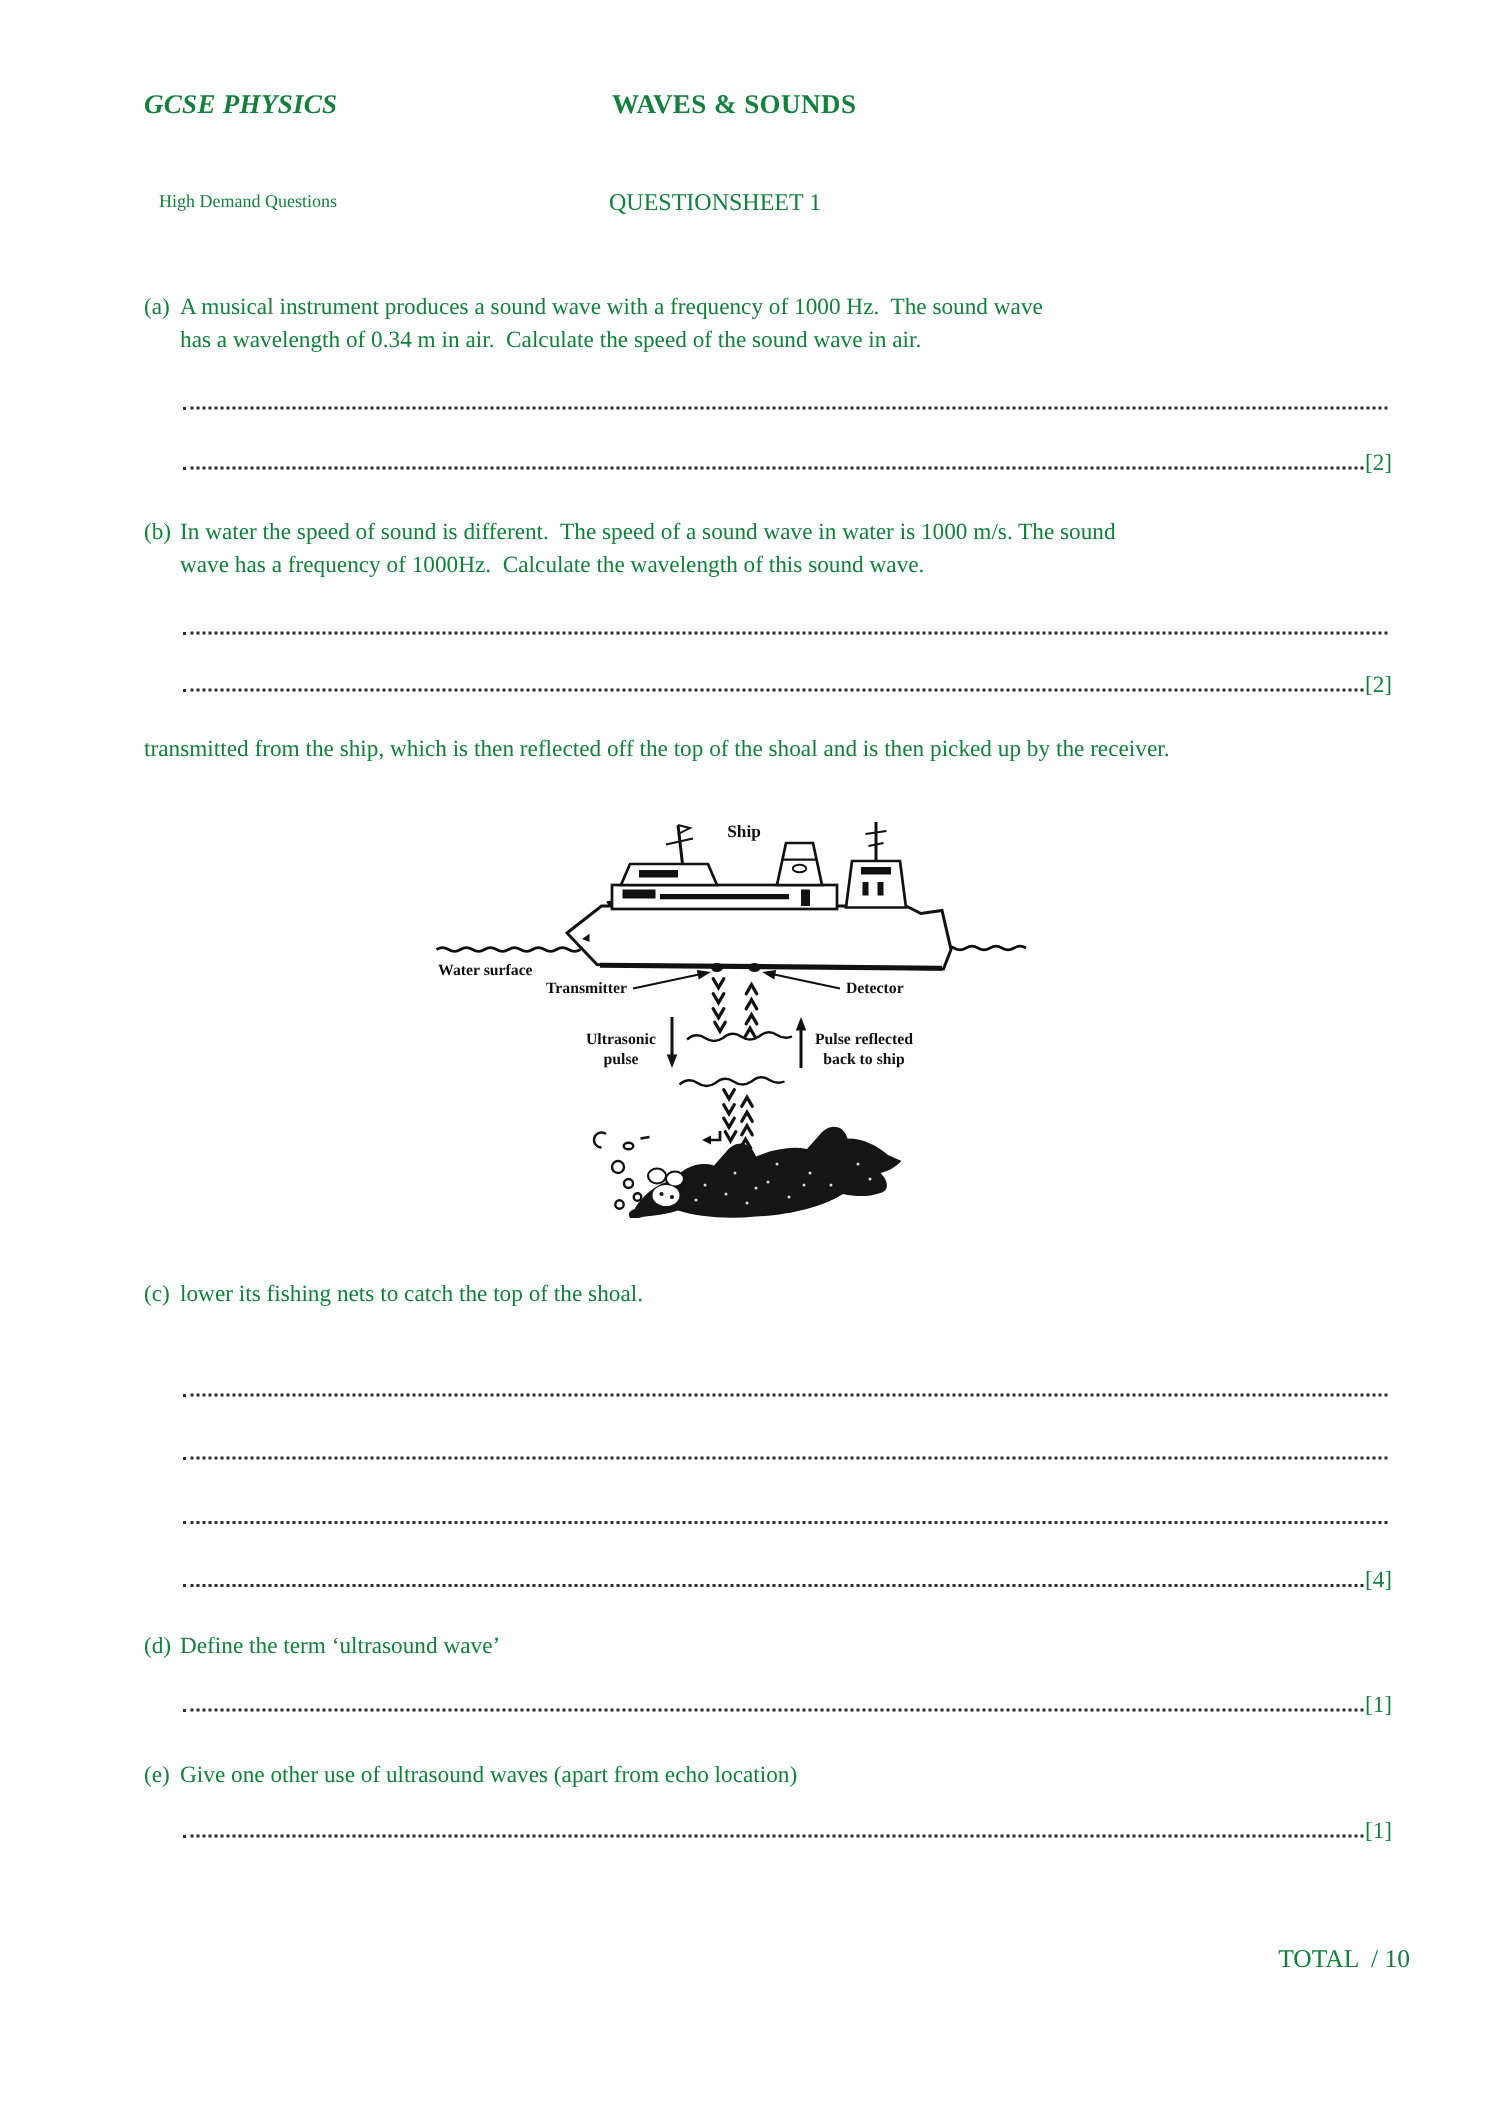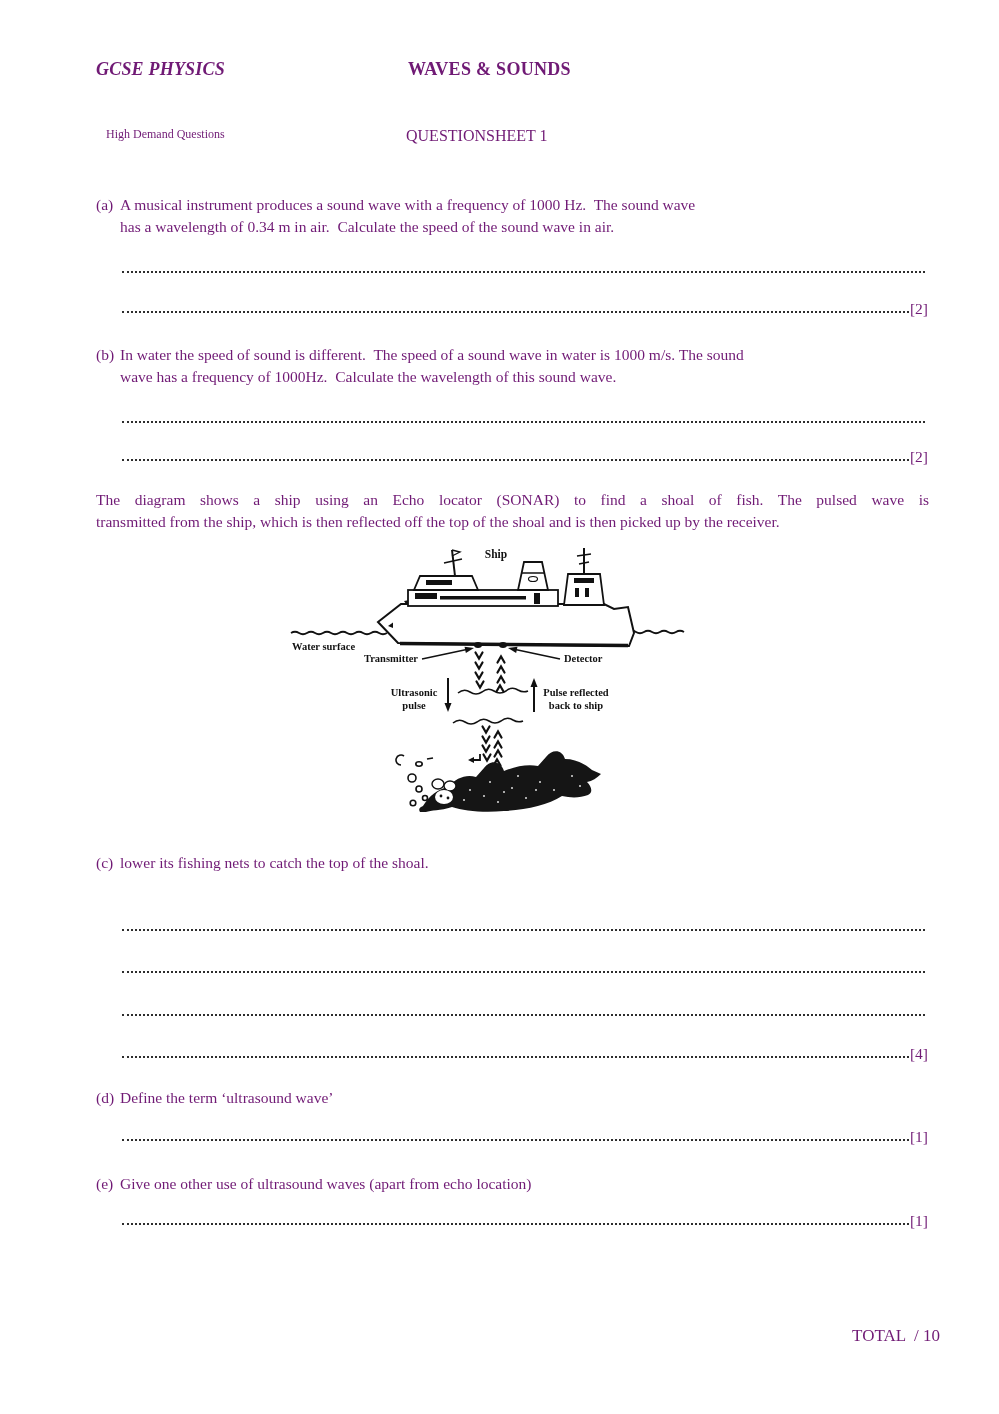--- a/index.html
+++ b/index.html
@@ -1,21 +1,21 @@
 <!DOCTYPE html>
 <html><head>
 <meta charset="utf-8">
 <style>
   html,body{margin:0;padding:0;background:#ffffff;}
   .sheet{
     position:relative;
     width:999px;height:1414px;
     background:#ffffff;
     font-family:"Liberation Serif","DejaVu Serif",serif;
-    color:#701a75;
+    color:#15803d;
     overflow:hidden;
   }
   .abs{position:absolute;}
   .course{left:96px;top:59px;font-size:18px;font-weight:bold;font-style:italic;letter-spacing:.2px;}
   .topic{left:408px;top:59px;font-size:18px;font-weight:bold;letter-spacing:.3px;}
   .sub-left{left:96px;top:127px;font-size:12px;margin-left:10px;}
   .sub-right{left:406px;top:127px;font-size:16px;}
 
   .question{display:flex;align-items:flex-start;font-size:15.5px;line-height:22px;}
   .q-label{width:24px;flex:0 0 24px;white-space:pre;}
@@ -24,21 +24,21 @@
 
   .intro{left:96px;top:489px;width:833px;font-size:15.5px;line-height:22px;}
   .intro-l1{text-align:justify;text-align-last:justify;}
   .intro-l2{white-space:pre;}
 
   .ans{left:122px;width:806px;height:18px;display:flex;align-items:flex-end;}
   .ans.plain{width:803px;}
   .leader{flex:1;height:15px;border-bottom:2.5px dotted #2d2d2d;}
   .marks{font-size:15.5px;line-height:16px;position:relative;top:4px;padding-left:1px;white-space:pre;}
 
-  .total{top:1296px;right:59px;font-size:17px;white-space:pre;margin-top:30px;}
+  .total{top:1296px;right:59px;font-size:17px;white-space:pre;}
 
   svg text{font-family:"Liberation Serif","DejaVu Serif",serif;}
   .dlabel{font-size:10.5px;font-weight:bold;fill:#111;}
   .dlabel-lg{font-size:11.5px;font-weight:bold;fill:#111;}
 </style>
 </head>
 <body>
 
 <div class="sheet">
 
@@ -71,21 +71,20 @@
   </div>
   <div class="abs ans plain" style="top:405px;">
     <div class="leader"></div>
   </div>
   <div class="abs ans" style="top:443px;">
     <div class="leader"></div>
     <span class="marks">[2]</span>
   </div>
 
   <div class="abs intro">
-    <div class="intro-l1">The diagram shows a ship using an Echo locator (SONAR) to find a shoal of fish.  The pulsed wave is</div>
     <div class="intro-l2">transmitted from the ship, which is then reflected off the top of the shoal and is then picked up by the receiver.</div>
   </div>
 
   <svg class="abs" style="left:288px;top:546px;" width="402" height="272" viewBox="0 0 402 272">
     <defs>
       <path id="chevD" d="M-3.5,-4.5 L0,1.5 L3.5,-4.5" fill="none" stroke="#111" stroke-width="2.2" stroke-linecap="round"></path>
       <path id="chevU" d="M-3.5,4.5 L0,-1.5 L3.5,4.5" fill="none" stroke="#111" stroke-width="2.2" stroke-linecap="round"></path>
     </defs>
 
     <g stroke="#111" stroke-width="1.8" fill="none">

